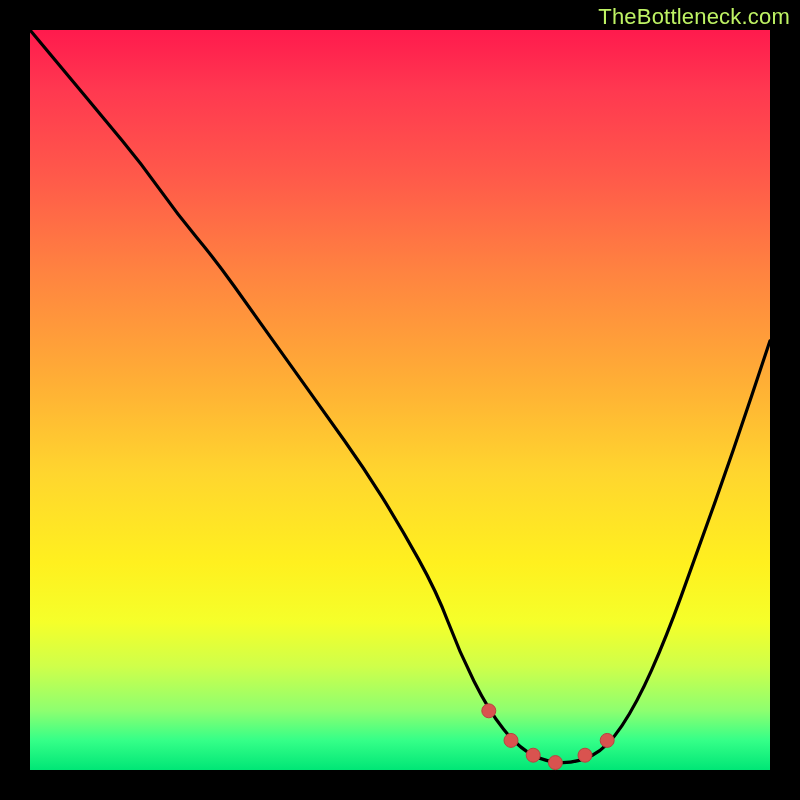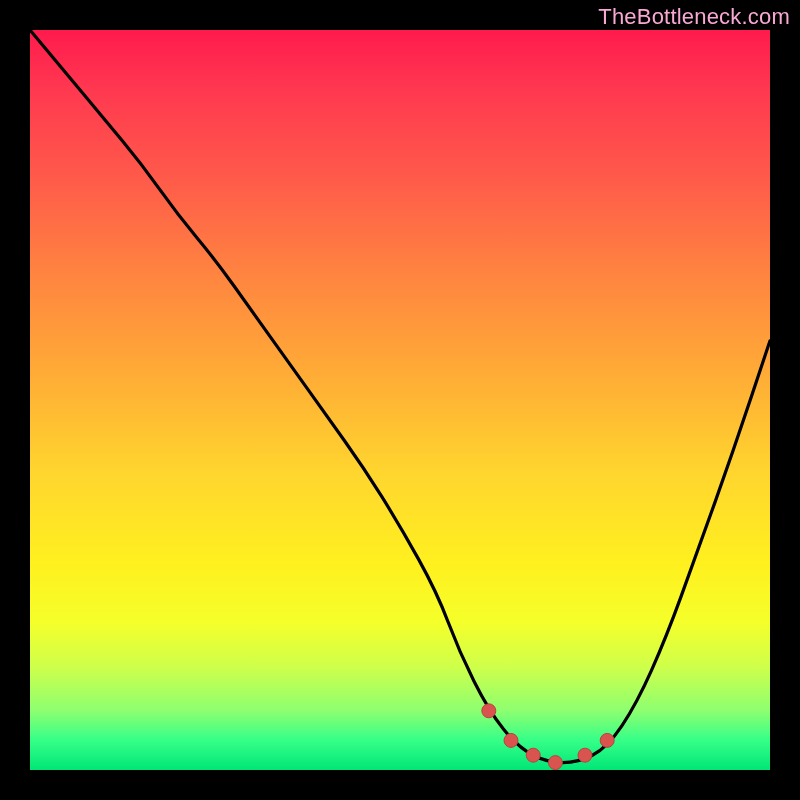--- a/index.html
+++ b/index.html
@@ -45,21 +45,21 @@
     left: 0;
     top: 0;
     width: 740px;
     height: 740px;
     overflow: visible;
   }
   .watermark {
     position: absolute;
     top: 4px;
     right: 10px;
-    color: #f9a8d4;
+    color: #bef264;
     font-size: 22px;
     font-weight: 500;
     letter-spacing: 0.2px;
     user-select: none;
   }
 </style>
 </head>
 <body>
 
 <div class="frame">

